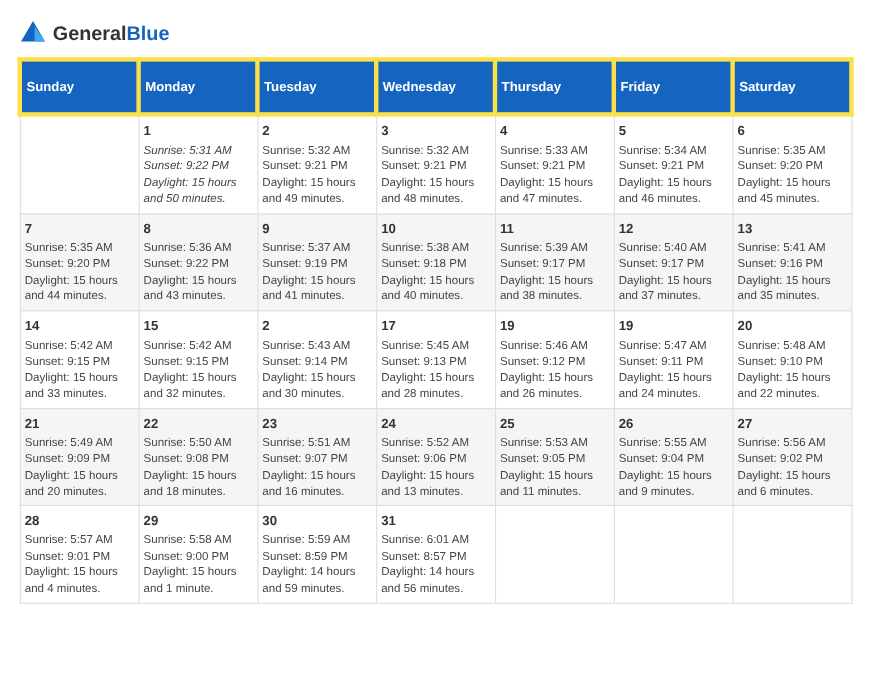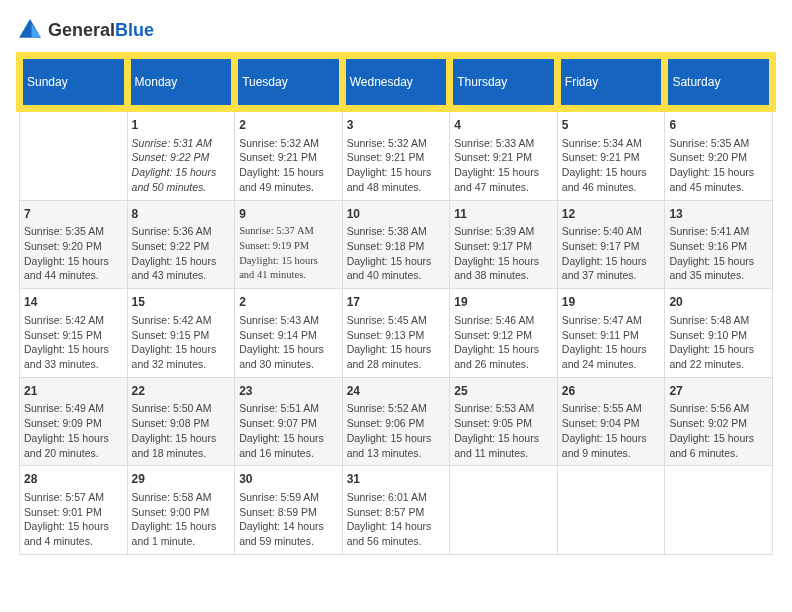--- a/index.html
+++ b/index.html
@@ -53,22 +53,22 @@
       font-size: 11px;
     }
     thead tr {
       background-color: #1565c0;
       color: #fff;
     }
     thead th {
       padding: 16px 4px;
       text-align: left;
       font-size: 12px;
-      font-weight: normal;
-      border: 7px solid #fde047;
+      font-weight: bold;
+      border: 4px solid #fde047;
     }
     tbody tr {
       vertical-align: top;
     }
     tbody tr:nth-child(odd) {
       background-color: #fff;
     }
     tbody tr:nth-child(even) {
       background-color: #f5f5f5;
     }
@@ -178,21 +178,21 @@
         </td>
         <td>
           <span class="day-number">8</span>
           <div class="day-info" style="white-space: pre-line;">Sunrise: 5:36 AM
 Sunset: 9:22 PM
 Daylight: 15 hours
 and 43 minutes.</div>
         </td>
         <td>
           <span class="day-number">9</span>
-          <div class="day-info" style="white-space: pre-line; font-family: Liberation Serif, serif;">Sunrise: 5:37 AM
+          <div class="day-info" style="white-space: pre-line;">Sunrise: 5:37 AM
 Sunset: 9:19 PM
 Daylight: 15 hours
 and 41 minutes.</div>
         </td>
         <td>
           <span class="day-number">10</span>
           <div class="day-info" style="white-space: pre-line;">Sunrise: 5:38 AM
 Sunset: 9:18 PM
 Daylight: 15 hours
 and 40 minutes.</div>

